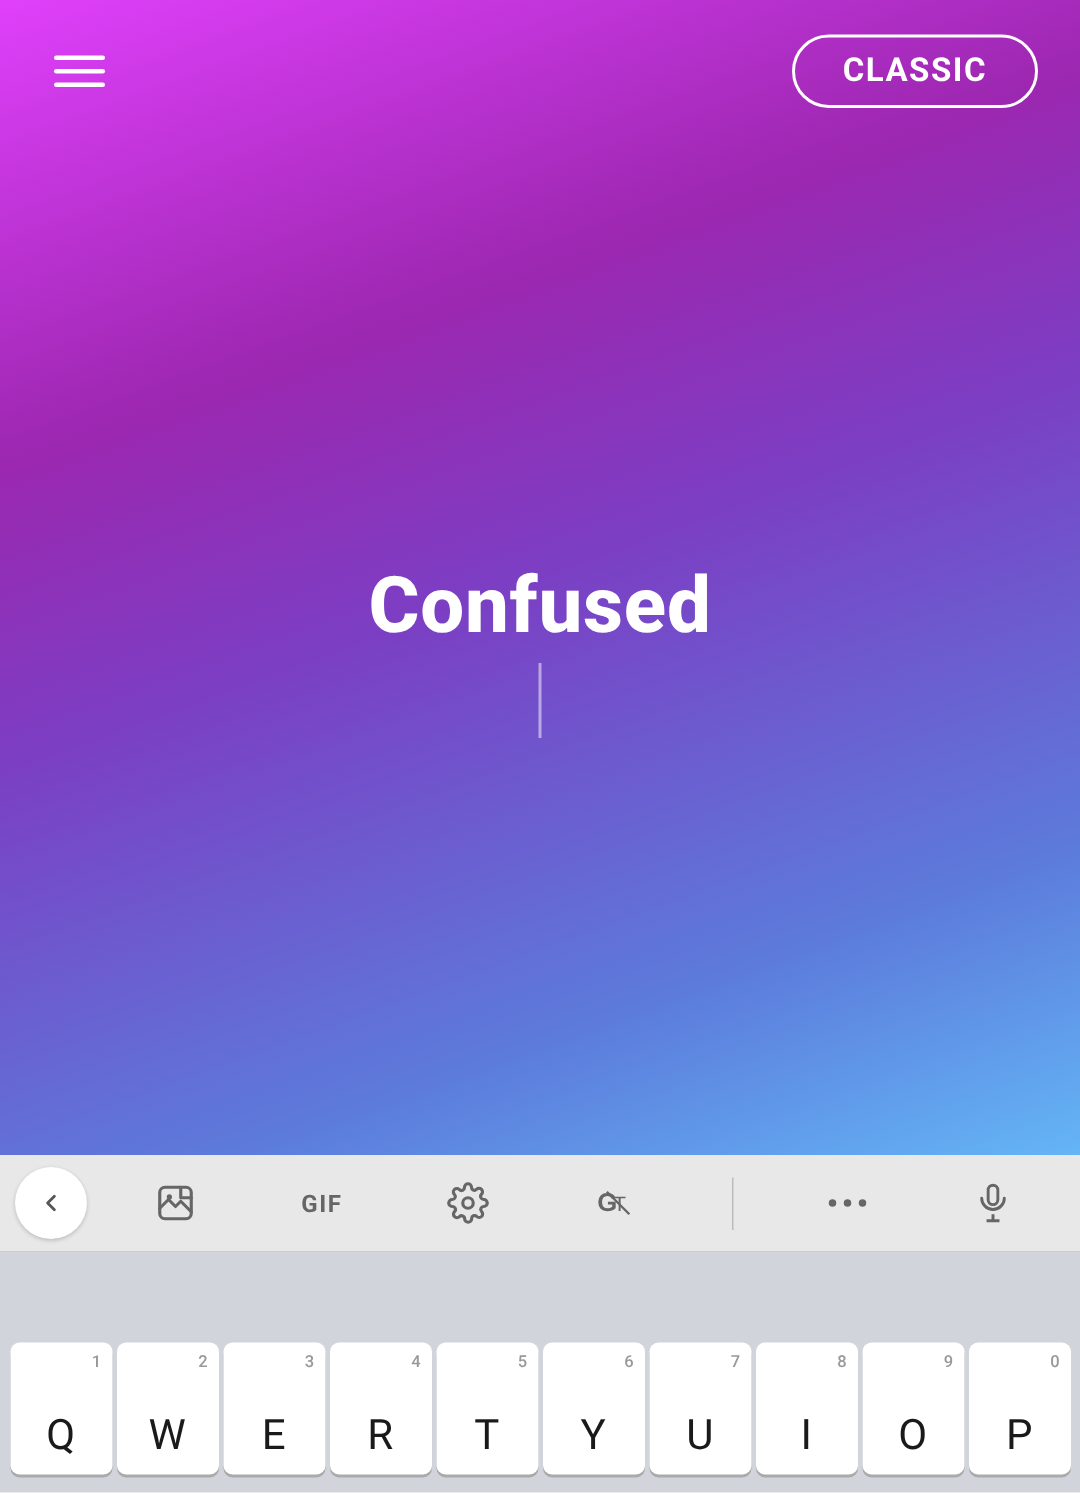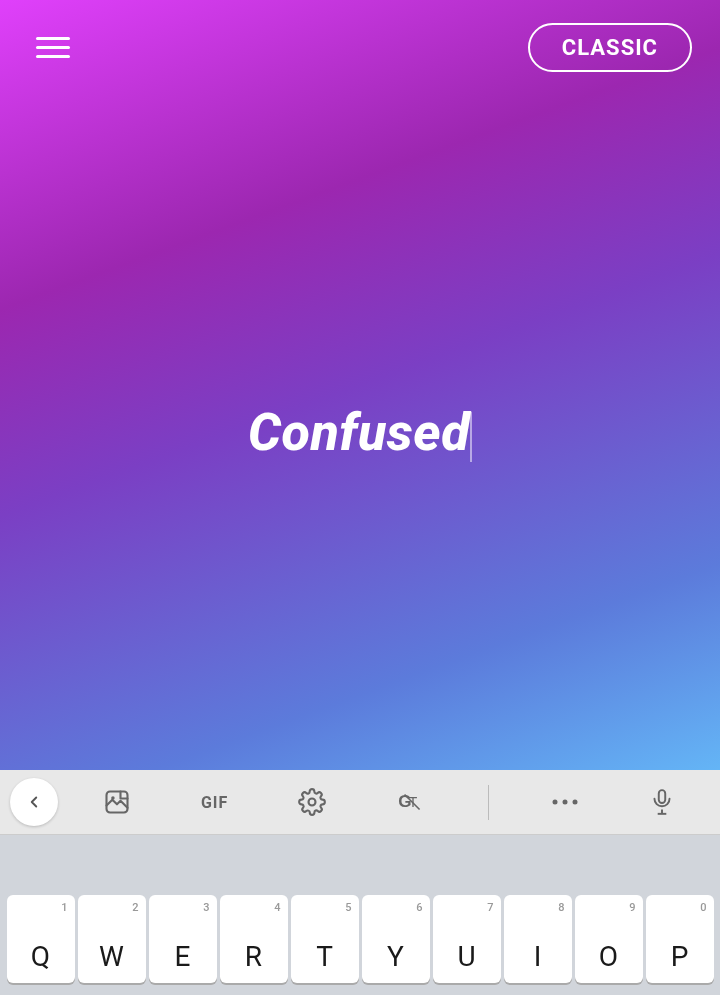--- a/index.html
+++ b/index.html
@@ -63,23 +63,23 @@
       font-size: 28px;
       font-weight: 700;
       cursor: pointer;
       padding: 8px;
     }
 
     
     .word-area {
       flex: 1;
       display: flex;
+      flex-direction: column;
       align-items: center;
       justify-content: center;
-      font-style: italic;
     }
 
     .word-display {
       color: white;
       font-size: 52px;
       font-weight: 800;
       letter-spacing: 0.5px;
       margin-bottom: 0;
     }
 

